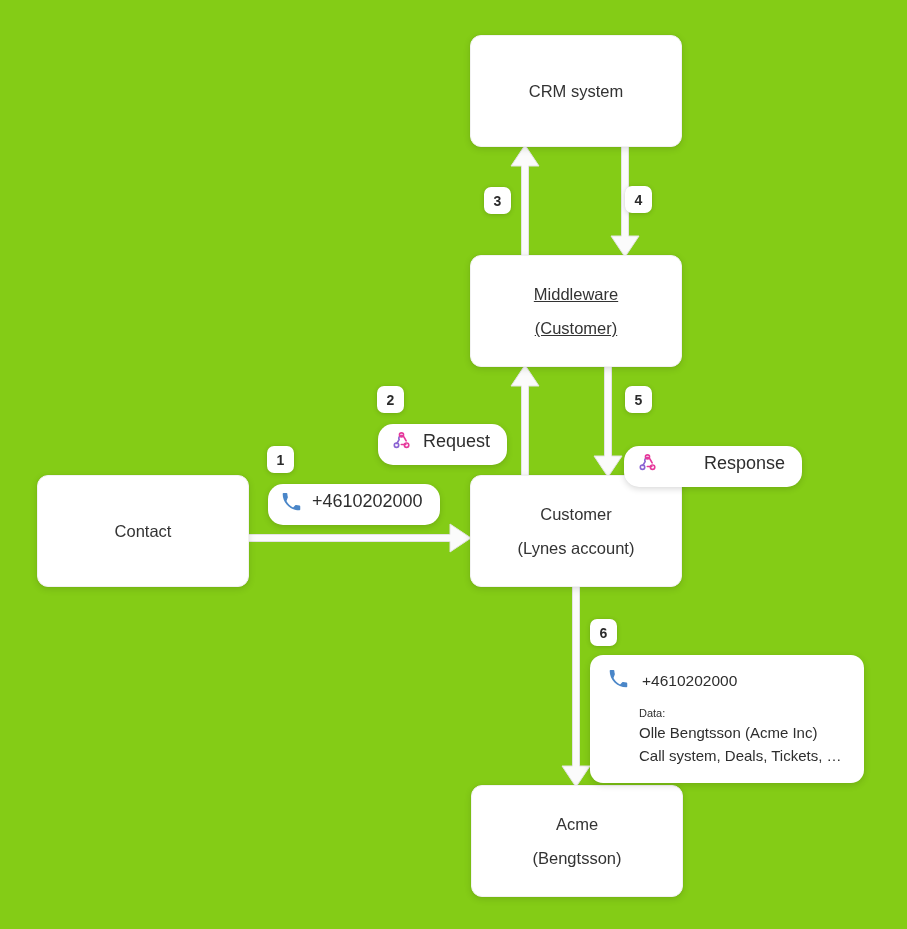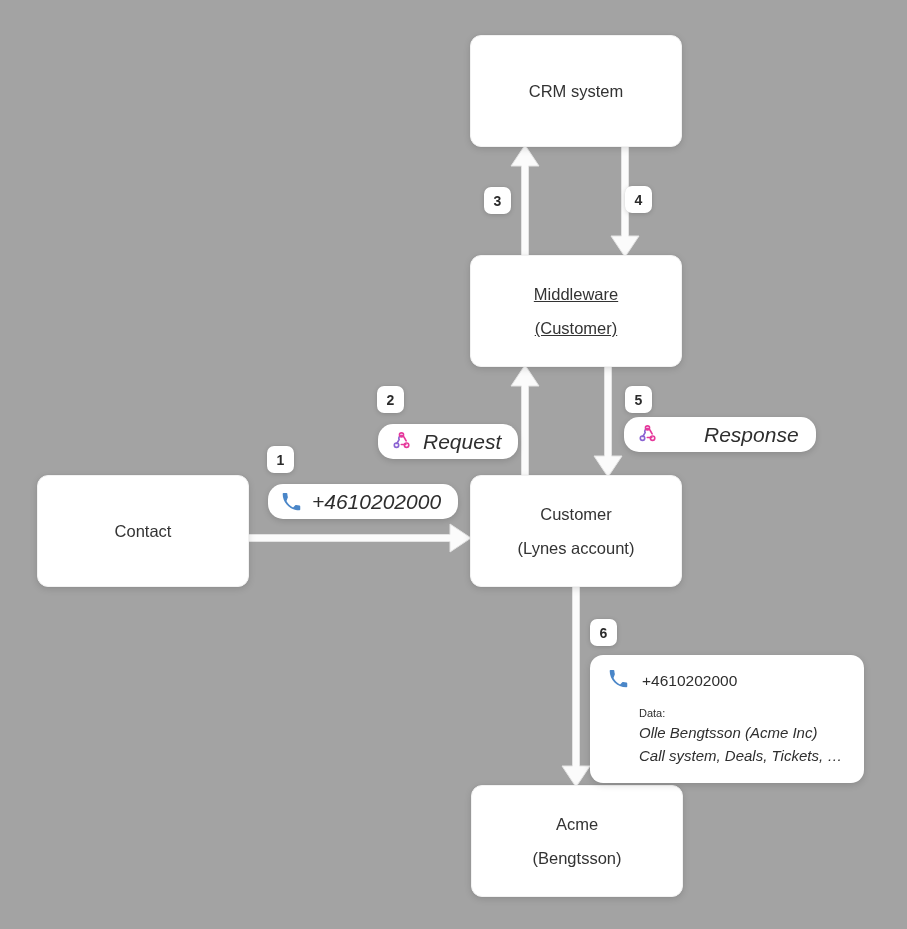--- a/index.html
+++ b/index.html
@@ -8,21 +8,21 @@
     background: #ffffff;
   }
   body {
     font-family: "Liberation Sans", sans-serif;
     -webkit-font-smoothing: antialiased;
   }
   #canvas {
     position: relative;
     width: 907px;
     height: 929px;
-    background: #a3a3a3;
+    background: #84cc16;
     overflow: hidden;
   }
 
   
   .node {
     position: absolute;
     background: #ffffff;
     border: 1px solid #f2f2f2;
     border-radius: 11px;
     box-shadow: 0 2px 7px rgba(0,0,0,0.13), 0 0 2px rgba(0,0,0,0.06);
@@ -65,27 +65,26 @@
 
   
   .pill {
     position: absolute;
     background: #ffffff;
     border-radius: 15px;
     box-shadow: 0 2px 6px rgba(0,0,0,0.15), 0 0 1px rgba(0,0,0,0.07);
     height: 35px;
     display: flex;
     align-items: center;
-    padding: 0 17px 0 13px;
+    padding: 0 17px 6px 13px;
     gap: 11px;
-    font-size: 21px;
+    font-size: 18px;
     color: #2e2e2e;
     white-space: nowrap;
     z-index: 8;
-    font-style: italic;
   }
   .pill .icon { display: flex; align-items: center; }
 
   
   .datacard {
     position: absolute;
     background: #ffffff;
     border-radius: 13px;
     box-shadow: 0 2px 7px rgba(0,0,0,0.15), 0 0 1px rgba(0,0,0,0.07);
     padding: 14px 18px 16px 16px;
@@ -100,21 +99,20 @@
     margin-bottom: 14px;
     padding-left: 2px;
   }
   .datacard .dlabel {
     font-size: 11px;
     margin-left: 33px;
     margin-bottom: 3px;
   }
   .datacard .ditem {
     font-size: 15px;
-    font-style: italic;
     margin-left: 33px;
     line-height: 1.5;
     white-space: nowrap;
   }
 </style>
 </head>
 <body>
 
 <div id="canvas">
 
@@ -202,21 +200,21 @@
           <path d="M16.9 15.4H11.8" stroke="#e6399b"></path>
         </g>
         <circle cx="12" cy="4.4" r="2.3" fill="none" stroke="#e6399b" stroke-width="1.9"></circle>
         <circle cx="6.3" cy="16.2" r="2.5" fill="none" stroke="#8a63d2" stroke-width="1.9"></circle>
         <circle cx="17.8" cy="16.2" r="2.5" fill="none" stroke="#e6399b" stroke-width="1.9"></circle>
       </svg>
     </span>
     <span>Request</span>
   </div>
 
-  <div class="pill" style="left:624px; top:417px;gap:46px;">
+  <div class="pill" style="left:624px; top:446px;gap:46px;">
     <span class="icon">
       <svg width="21" height="21" viewBox="0 0 24 24" aria-hidden="true">
         <g fill="none" stroke-width="1.9" stroke-linecap="round">
           <path d="M12 5.2a3.1 3.1 0 0 0-2.7 4.6l-2.6 4.5" stroke="#8a63d2"></path>
           <path d="M12 5.2a3.1 3.1 0 0 1 2.7 1.6l2.6 4.5" stroke="#e6399b"></path>
           <path d="M16.9 15.4H11.8" stroke="#e6399b"></path>
         </g>
         <circle cx="12" cy="4.4" r="2.3" fill="none" stroke="#e6399b" stroke-width="1.9"></circle>
         <circle cx="6.3" cy="16.2" r="2.5" fill="none" stroke="#8a63d2" stroke-width="1.9"></circle>
         <circle cx="17.8" cy="16.2" r="2.5" fill="none" stroke="#e6399b" stroke-width="1.9"></circle>

